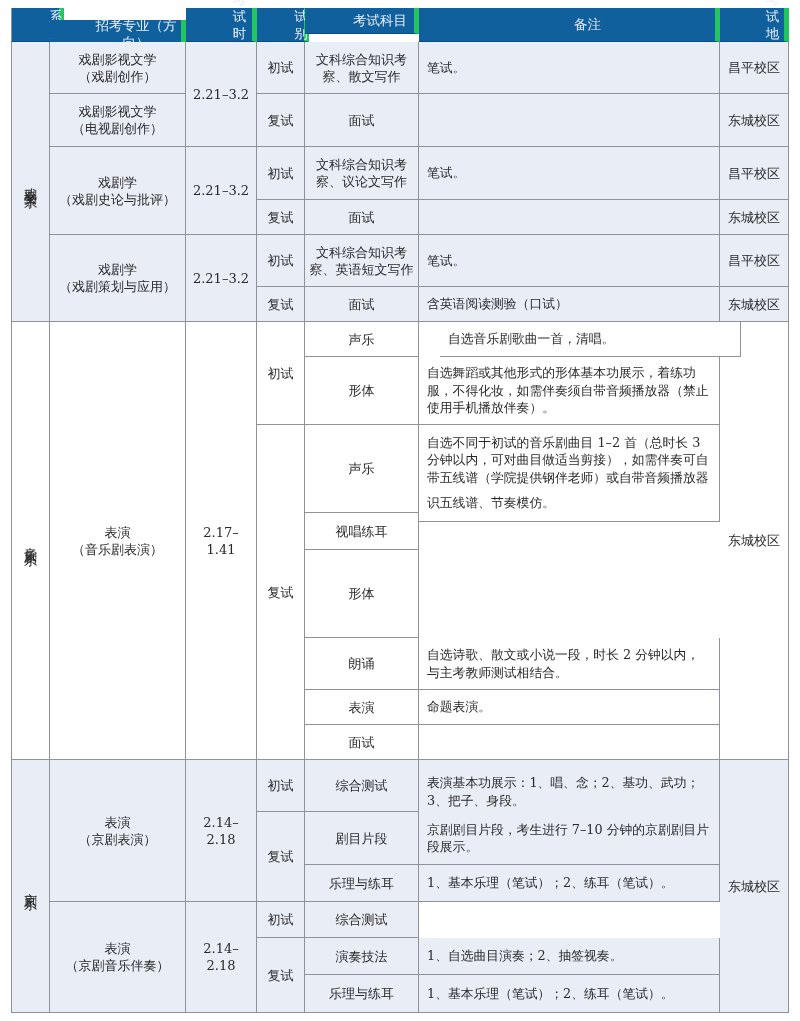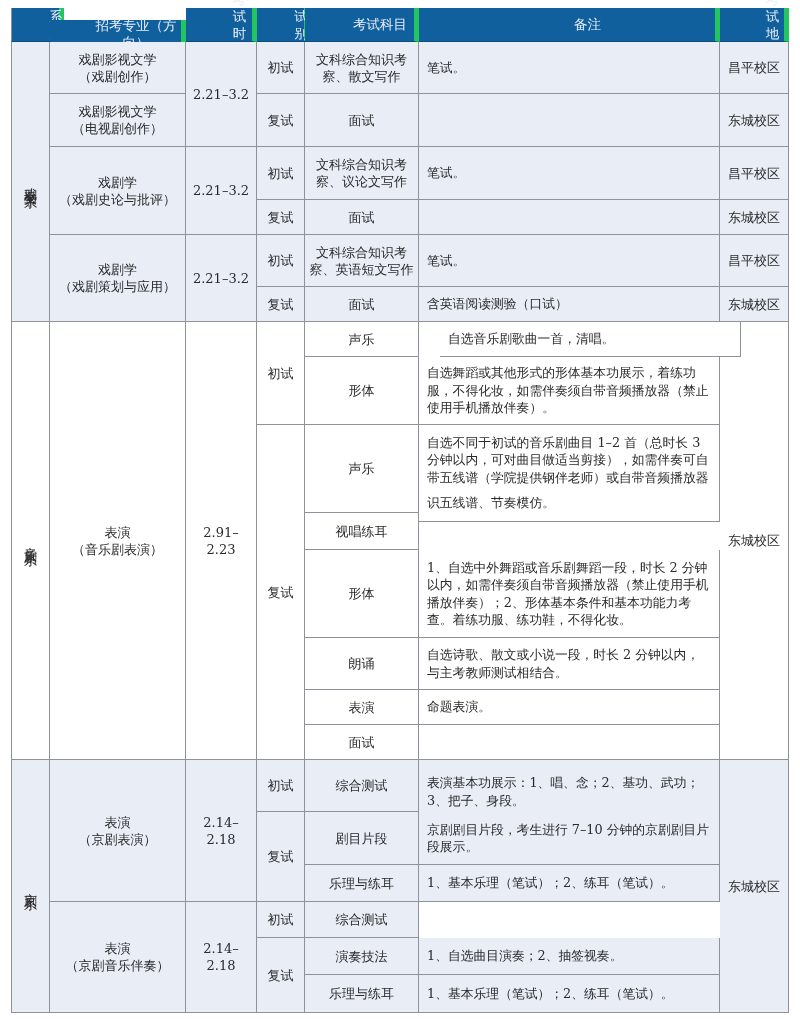--- a/index.html
+++ b/index.html
@@ -18,21 +18,21 @@
 </style>
 </head>
 <body>
 
 <div id="tbl">
 
   <div class="cell hdr lb" style="left:0;top:0;width:39px;height:34px;">系别</div>
   <div class="cell hdr" style="left:39px;top:12px;width:136px;height:28px;">招考专业（方向）</div>
   <div class="cell hdr" style="left:175px;top:0;width:71px;height:34px;">考试时间</div>
   <div class="cell hdr" style="left:246px;top:0;width:48px;height:34px;">试别</div>
-  <div class="cell hdr" style="left:294px;top:0;width:114px;height:34px;">考试科目</div>
+  <div class="cell hdr" style="left:294px;top:0;width:114px;height:26px;">考试科目</div>
   <div class="cell hdr" style="left:408px;top:0;width:301px;height:34px;">备注</div>
   <div class="cell hdr" style="left:709px;top:0;width:69px;height:34px;">考试地点</div>
 
   <div class="cell blue lb" style="left:0;top:34px;width:39px;height:280px;">
     <span class="vert">戏剧文学系</span>
   </div>
   <div class="cell blue" style="left:39px;top:34px;width:136px;height:52px;">戏剧影视文学
 （戏剧创作）</div>
   <div class="cell blue" style="left:39px;top:86px;width:136px;height:53px;">戏剧影视文学
 （电视剧创作）</div>
@@ -76,39 +76,38 @@
   <div class="cell blue" style="left:246px;top:279px;width:48px;height:35px;">复试</div>
   <div class="cell blue" style="left:294px;top:279px;width:114px;height:35px;">面试</div>
   <div class="cell blue note" style="left:408px;top:279px;width:301px;height:35px;">含英语阅读测验（口试）</div>
   <div class="cell blue" style="left:709px;top:279px;width:69px;height:35px;">东城校区</div>
 
   <div class="cell white lb" style="left:0;top:314px;width:39px;height:438px;">
     <span class="vert">音乐剧系</span>
   </div>
   <div class="cell white" style="left:39px;top:314px;width:136px;height:438px;">表演
 （音乐剧表演）</div>
-  <div class="cell white" style="left:175px;top:314px;width:71px;height:438px;">2.91–2.23</div>
+  <div class="cell white" style="left:175px;top:314px;width:71px;height:438px;">2.17–1.41</div>
   <div class="cell white" style="left:246px;top:314px;width:48px;height:103px;">初试</div>
   <div class="cell white" style="left:246px;top:417px;width:48px;height:335px;">复试</div>
   <div class="cell white" style="left:709px;top:314px;width:69px;height:438px;">东城校区</div>
 
   <div class="cell white" style="left:294px;top:314px;width:114px;height:35px;">声乐</div>
   <div class="cell white note" style="left:408px;top:314px;width:301px;height:35px;margin-left:21px;">自选音乐剧歌曲一首，清唱。</div>
 
   <div class="cell white" style="left:294px;top:349px;width:114px;height:68px;">形体</div>
   <div class="cell white note" style="left:408px;top:349px;width:301px;height:68px;">自选舞蹈或其他形式的形体基本功展示，着练功服，不得化妆，如需伴奏须自带音频播放器（禁止使用手机播放伴奏）。</div>
 
   <div class="cell white" style="left:294px;top:417px;width:114px;height:88px;">声乐</div>
   <div class="cell white note" style="left:408px;top:417px;width:301px;height:88px;">自选不同于初试的音乐剧曲目 1–2 首（总时长 3 分钟以内，可对曲目做适当剪接），如需伴奏可自带五线谱（学院提供钢伴老师）或自带音频播放器（禁止使用手机播放伴奏）。</div>
 
   <div class="cell white" style="left:294px;top:505px;width:114px;height:37px;">视唱练耳</div>
   <div class="cell white note" style="left:408px;top:477px;width:301px;height:37px;">识五线谱、节奏模仿。</div>
 
   <div class="cell white" style="left:294px;top:542px;width:114px;height:88px;">形体</div>
-  <div class="cell white note" style="left:408px;top:542px;width:301px;height:88px;">1、自选中外舞蹈或音乐剧舞蹈一段，时长 2 分钟以内，如需伴奏须自带音频播放器（禁止使用手机播放伴奏）；2、形体基本条件和基本功能力考查。着练功服、练功鞋，不得化妆。</div>
 
   <div class="cell white" style="left:294px;top:630px;width:114px;height:52px;">朗诵</div>
   <div class="cell white note" style="left:408px;top:630px;width:301px;height:52px;">自选诗歌、散文或小说一段，时长 2 分钟以内，与主考教师测试相结合。</div>
 
   <div class="cell white" style="left:294px;top:682px;width:114px;height:35px;">表演</div>
   <div class="cell white note" style="left:408px;top:682px;width:301px;height:35px;">命题表演。</div>
 
   <div class="cell white" style="left:294px;top:717px;width:114px;height:35px;">面试</div>
   <div class="cell white note" style="left:408px;top:717px;width:301px;height:35px;"></div>
 

